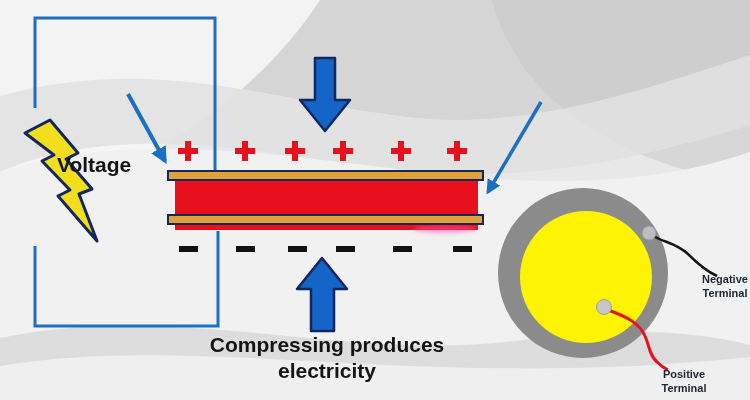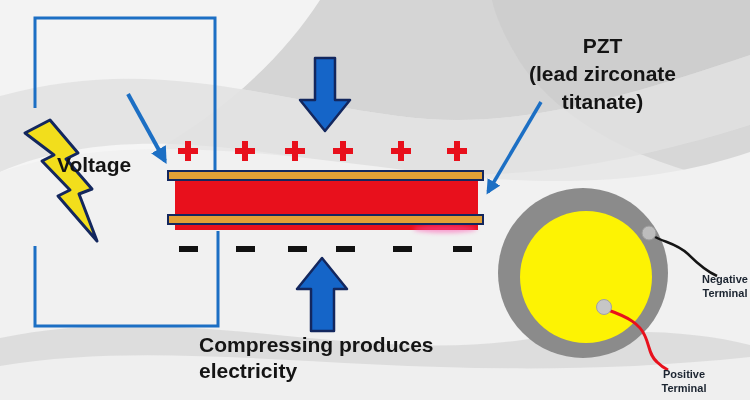--- a/index.html
+++ b/index.html
@@ -8,21 +8,21 @@
     background:#ececec;
     font-family:"Liberation Sans", sans-serif;
   }
   #stage svg{position:absolute;left:0;top:0;}
   .lbl{
     position:absolute;font-weight:bold;color:var(--text-black,#141414);
     white-space:pre-line;
   }
   .lbl-large{font-size:21px;line-height:26px;}
   .lbl-pzt{width:195px;text-align:center;line-height:28px;}
-  .lbl-compress{width:256px;}
+  .lbl-compress{width:256px;text-align:center;}
   .lbl-terminal{font-size:11px;line-height:14px;width:54px;text-align:center;color:#1b2430;}
   #charges-layer{position:absolute;left:0;top:0;width:750px;height:400px;}
   .plus{position:absolute;width:20px;height:20px;color:var(--red,#e8101c);}
   .plus::before{content:"";position:absolute;left:0;top:7px;width:20px;height:6px;background:currentColor;}
   .plus::after{content:"";position:absolute;left:7px;top:0;width:6px;height:20px;background:currentColor;}
   .minus{position:absolute;width:19px;height:6px;background:#111;}
 </style>
 </head>
 <body>
 
@@ -85,23 +85,20 @@
       <div class="minus" style="left: 235.5px; top: 246px;"></div>
       <div class="minus" style="left: 287.5px; top: 246px;"></div>
       <div class="minus" style="left: 335.5px; top: 246px;"></div>
       <div class="minus" style="left: 392.5px; top: 246px;"></div>
       <div class="minus" style="left: 452.5px; top: 246px;"></div>
     </div>
 
 
   <div class="lbl lbl-large" style="left:57px;top:152px;white-space:nowrap">Voltage</div>
 
-  <div class="lbl lbl-large lbl-pzt" style="left:505px;top:32px">PZT
-(lead zirconate
-titanate)</div>
 
   <div class="lbl lbl-large lbl-compress" style="left:199px;top:332px">Compressing produces
 electricity</div>
 
   <div class="lbl lbl-terminal" style="left:698px;top:272px">Negative
 Terminal</div>
 
   <div class="lbl lbl-terminal" style="left:657px;top:367px">Positive
 Terminal</div>
 

